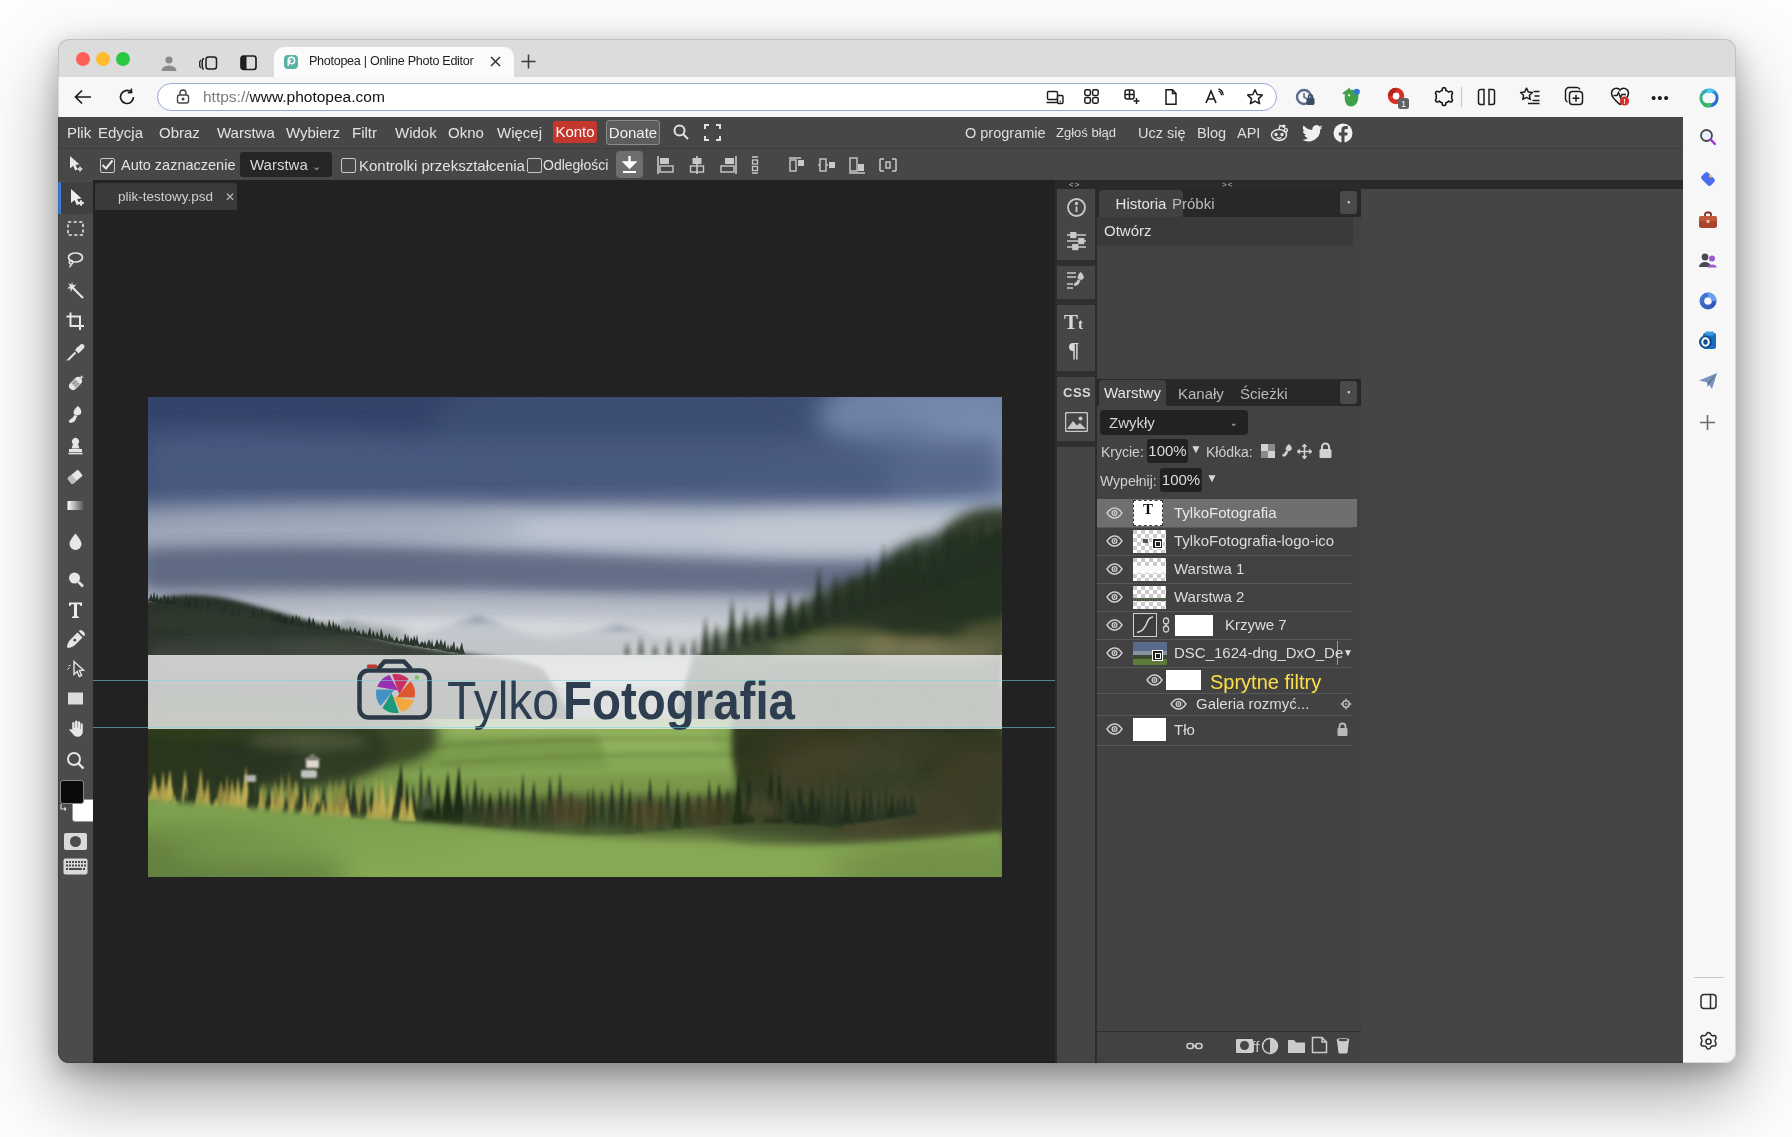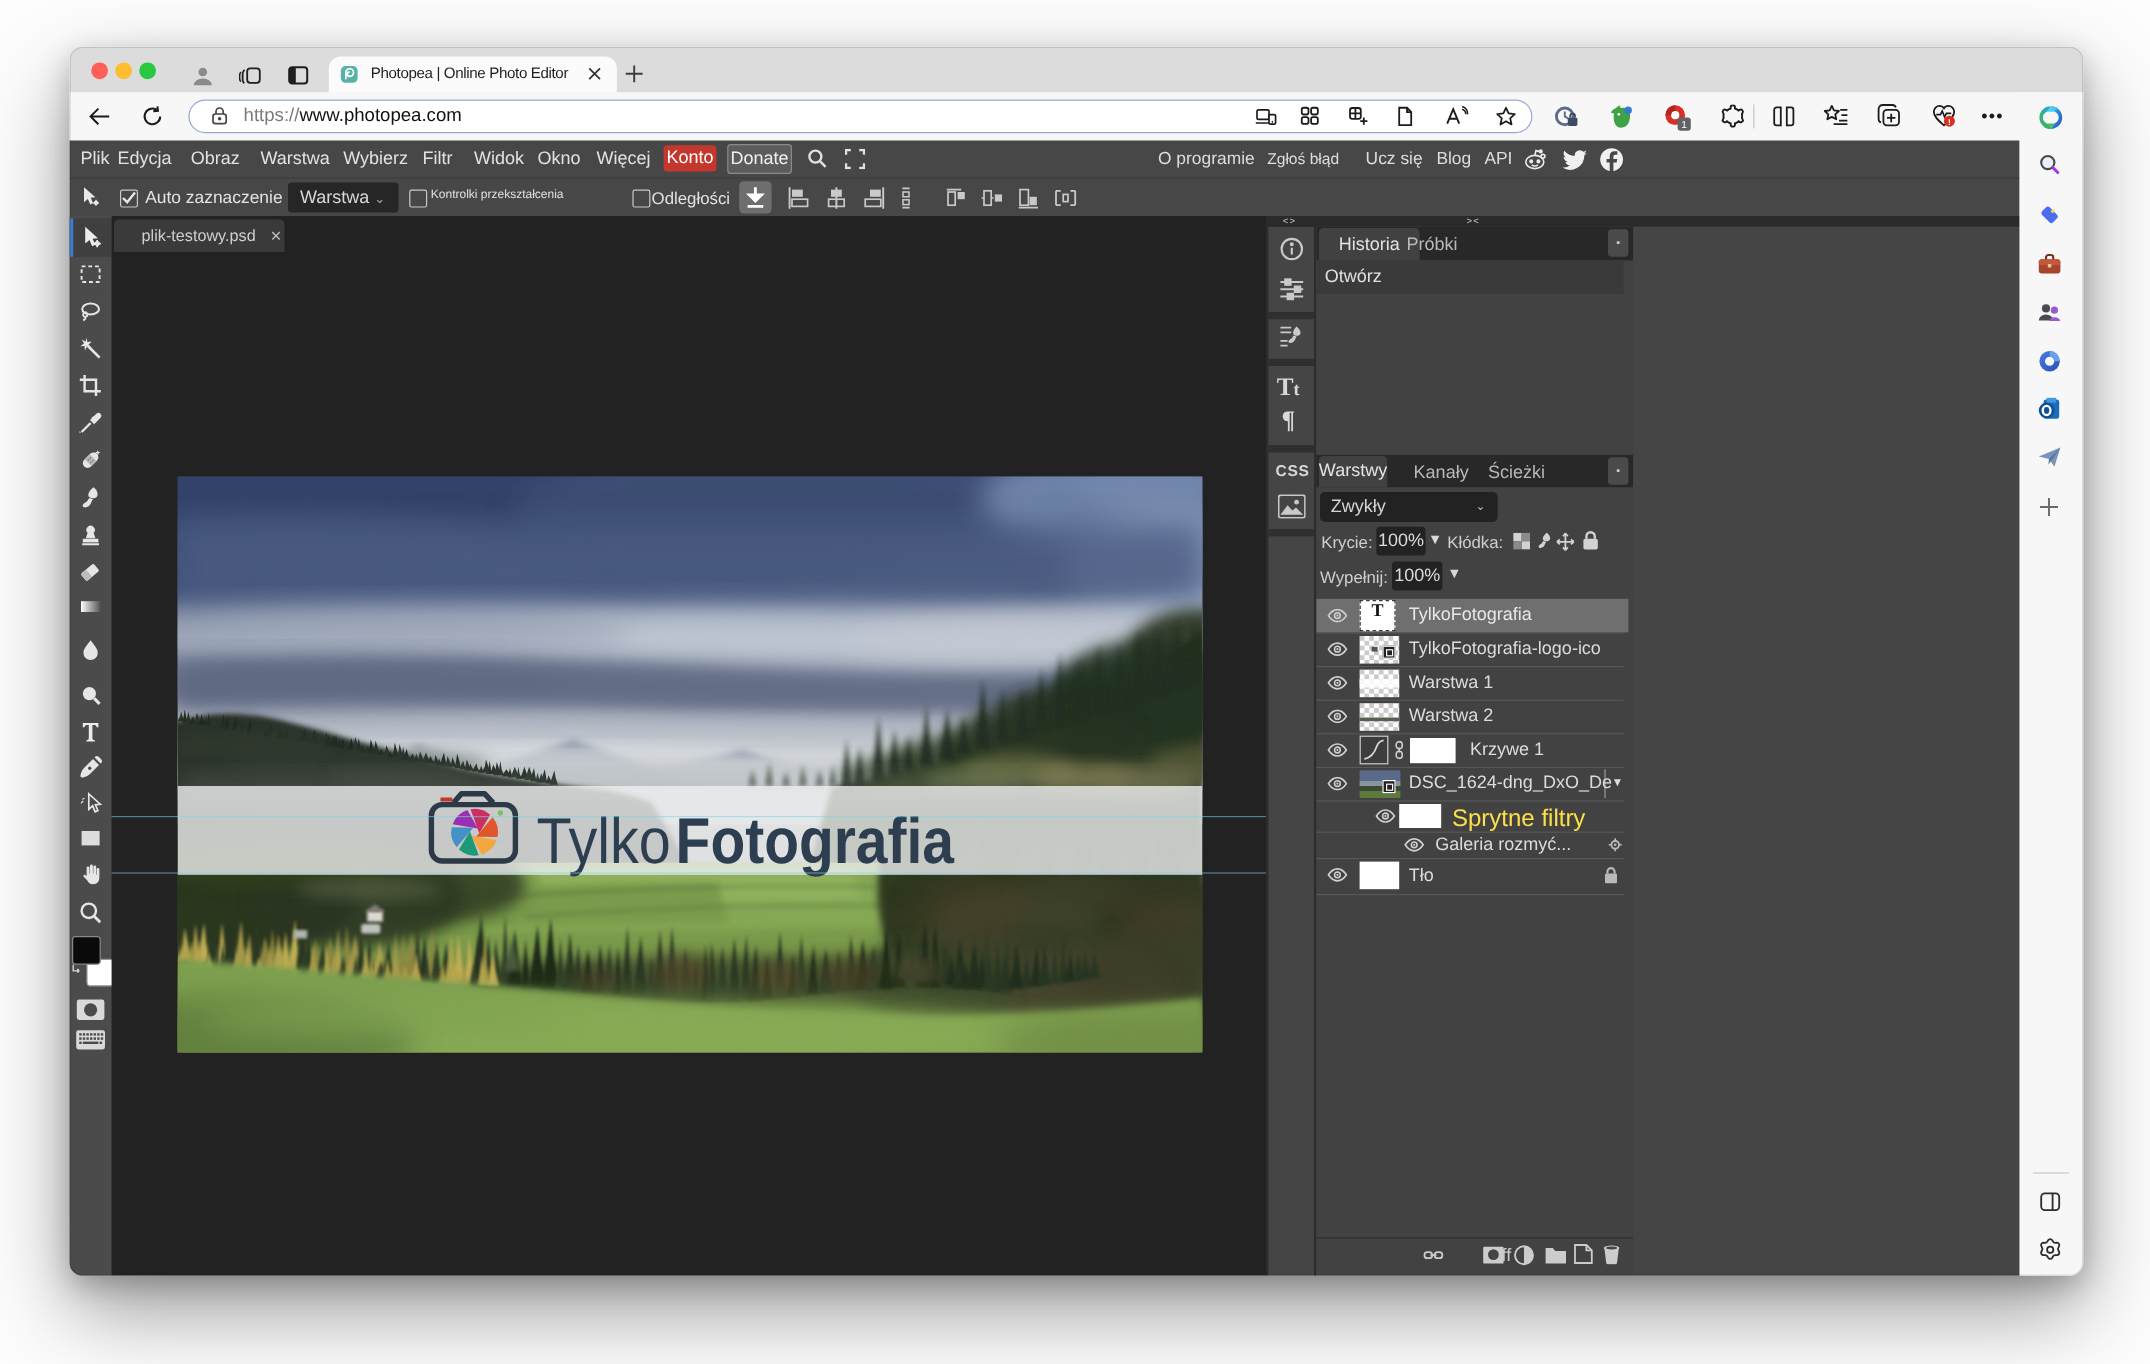--- a/index.html
+++ b/index.html
@@ -175,21 +175,21 @@
 <path d="M4 1 L4 13.5 L7.2 10.8 L9.2 15.5 L11.6 14.4 L9.6 9.8 L13.5 9.4 Z" fill="#e8e8e8"></path>
 <path d="M14 11.5 v5 M11.5 14 h5 M14 12.2 l-1.2 1.2 M14 12.2 l1.2 1.2 M14 15.8 l-1.2 -1.2 M14 15.8 l1.2 -1.2 M12.2 14 l1.2 -1.2 M12.2 14 l1.2 1.2 M15.8 14 l-1.2 -1.2 M15.8 14 l-1.2 1.2" stroke="#e8e8e8" stroke-width="1"></path>
       </svg>
 <div class="chk" style="left:42px;top:41px;"></div>
 <svg class="ab" style="left:42px;top:40px" width="15" height="15" viewBox="0 0 15 15" fill="none" stroke="#e8e8e8" stroke-width="2">
         <path d="M2.5 8 L6 11.5 L12.5 3.5"></path>
       </svg>
 <div class="ab mtxt" style="left:63px;top:40px;font-size:14.5px;">Auto zaznaczenie</div>
 <div class="ab" style="left:182px;top:35px;width:82px;height:25px;background:#262626;border-radius:3px;color:#d8d8d8;font-size:15px;line-height:25px;padding-left:10px;">Warstwa <span style="font-size:11px;color:#aaa;">⌄</span></div>
 <div class="chk" style="left:283px;top:41px;"></div>
-<div class="ab mtxt" style="left:301px;top:40px;font-size:10px;">Kontrolki przekształcenia</div>
+<div class="ab mtxt" style="left:301px;top:40px;font-size:15px;">Kontrolki przekształcenia</div>
 <div class="chk" style="left:469px;top:41px;"></div>
 <div class="ab mtxt" style="left:485px;top:40px;font-size:14px;">Odległości</div>
 <div class="ab" style="left:558px;top:34px;width:27px;height:27px;background:#6e6e6e;border-radius:4px;"></div>
 <svg class="ab" style="left:562px;top:37px" width="19" height="21" viewBox="0 0 19 21">
 <path d="M9.5 2 V12 M9.5 13.5 L4.5 8.5 H14.5 Z M9.5 13.5 L4.5 8.5 H14.5 Z" stroke="#fff" stroke-width="2.4" fill="#fff"></path>
 <path d="M3 18 H16" stroke="#fff" stroke-width="2.2"></path>
       </svg>
 <svg class="ab" style="left:597px;top:38px" width="22" height="20" viewBox="0 0 22 20">
         <path d="M3 1 V19" stroke="#c9c9c9" stroke-width="1.6"></path>
         <rect x="5" y="3" width="9" height="6" fill="#c9c9c9"></rect>
@@ -829,21 +829,21 @@
         <circle cx="15.5" cy="6.5" r="2" fill="#c9c9c9"></circle>
         <path d="M2 17 L8 9 L12 13.5 L15 11 L21 17 Z" fill="#c9c9c9"></path>
       </svg>
 <div class="ab" style="left:1039px;top:72px;width:264px;height:874px;background:#424242;"></div>
 <div class="ab" style="left:1039px;top:72px;width:264px;height:28px;background:#282828;"></div>
 <div class="ab" style="left:1041px;top:73px;width:84px;height:27px;background:#414141;border-radius:4px 4px 0 0;color:#e3e3e3;font-size:15px;text-align:center;line-height:27px;">Historia</div>
 <div class="ab" style="left:1114px;top:78px;color:#b9b9b9;font-size:15px;">Próbki</div>
 <div class="ab" style="left:1282px;top:74px;width:17px;height:23px;background:#4a4a4a;border-radius:3px;color:#ccc;font-size:9px;text-align:center;line-height:23px;">▪</div>
 <div class="ab" style="left:1039px;top:100px;width:256px;height:28px;background:#3a3a3a;color:#e0e0e0;font-size:15px;line-height:28px;"><span style="margin-left:7px;">Otwórz</span></div>
 <div class="ab" style="left:1039px;top:262px;width:264px;height:27px;background:#282828;"></div>
-<div class="ab" style="left:1041px;top:263px;width:57px;height:26px;background:#414141;border-radius:4px 4px 0 0;color:#e3e3e3;font-size:15px;text-align:center;line-height:26px;">Warstwy</div>
+<div class="ab" style="left:1041px;top:263px;width:67px;height:26px;background:#414141;border-radius:4px 4px 0 0;color:#e3e3e3;font-size:15px;text-align:center;line-height:26px;">Warstwy</div>
 <div class="ab" style="left:1120px;top:268px;color:#b9b9b9;font-size:15px;">Kanały</div>
 <div class="ab" style="left:1182px;top:268px;color:#b9b9b9;font-size:15px;">Ścieżki</div>
 <div class="ab" style="left:1282px;top:264px;width:17px;height:23px;background:#4a4a4a;border-radius:3px;color:#ccc;font-size:9px;text-align:center;line-height:23px;">▪</div>
 <div class="ab" style="left:1042px;top:293px;width:148px;height:25px;background:#222222;border-radius:4px;color:#d5d5d5;font-size:15px;line-height:25px;"><span style="margin-left:9px;">Zwykły</span><span style="position:absolute;right:10px;top:0;font-size:10px;color:#bbb;">⌄</span></div>
 <div class="ab" style="left:1043px;top:327px;color:#cfcfcf;font-size:14px;">Krycie:</div>
 <div class="ab" style="left:1089px;top:322px;width:41px;height:24px;background:#222;border-radius:3px;color:#dcdcdc;font-size:15px;text-align:center;line-height:24px;">100%</div>
 <div class="ab" style="left:1132px;top:325px;color:#d8d8d8;font-size:12px;">▼</div>
 <div class="ab" style="left:1148px;top:327px;color:#cfcfcf;font-size:14px;">Kłódka:</div>
 <svg class="ab" style="left:1203px;top:327px" width="14" height="14" viewBox="0 0 15 15">
         <g fill="#d2d2d2">
@@ -919,21 +919,21 @@
       <div class="ab" style="left:1075px;top:496px;width:24px;height:24px;background:#3d3d3d;border:1.5px solid #cfcfcf;box-sizing:border-box;"></div>
       <svg class="ab" style="left:1077px;top:498px" width="20" height="20" viewBox="0 0 20 20">
         <path d="M2 17.5 C8 16.5 11 11 12.5 6.5 C13.5 4 15 2.5 18 2" stroke="#d8d8d8" stroke-width="1.5" fill="none"></path>
       </svg>
       <svg class="ab" style="left:1103px;top:500px" width="10" height="16" viewBox="0 0 10 16" fill="none" stroke="#cfcfcf" stroke-width="1.3">
         <rect x="2.5" y="1" width="5" height="6" rx="2.5"></rect>
         <rect x="2.5" y="9" width="5" height="6" rx="2.5"></rect>
         <path d="M5 6 v4"></path>
       </svg>
       <div class="ab" style="left:1117px;top:498px;width:38px;height:21px;background:#fff;"></div>
-      <div class="ab" style="left:1167px;top:499px;font-size:15px;color:#dcdcdc;white-space:nowrap;">Krzywe 1</div>
+      <div class="ab" style="left:1167px;top:499px;font-size:15px;color:#dcdcdc;white-space:nowrap;">Krzywe 7</div>
       <div class="ab" style="left:1039px;top:550px;width:256px;height:1px;background:#585858;"></div>
       <svg class="ab" style="left:1048px;top:530px" width="17" height="12" viewBox="0 0 17 12">
         <path d="M1 6 C3.5 2.2 6 1 8.5 1 C11 1 13.5 2.2 16 6 C13.5 9.8 11 11 8.5 11 C6 11 3.5 9.8 1 6 Z" fill="none" stroke="#cfcfcf" stroke-width="1.4"></path>
         <circle cx="8.5" cy="6" r="2.4" fill="none" stroke="#cfcfcf" stroke-width="1.3"></circle>
         <circle cx="8.5" cy="6" r="0.9" fill="#cfcfcf"></circle>
       </svg>
       <div class="ab" style="left:1075px;top:525px;width:34px;height:23px;background:linear-gradient(#5a6a8a 0 40%,#8a93a0 40% 55%,#3a4a33 55% 75%,#5d7a3a 75% 100%);"></div>
       <div class="ab" style="left:1094px;top:533px;width:11px;height:11px;background:#222;border:1.5px solid #fff;box-sizing:border-box;"></div>
       <div class="ab" style="left:1097px;top:536px;width:4px;height:4px;border:1px solid #fff;"></div>
       <div class="ab" style="left:1279px;top:524px;width:1px;height:24px;background:#999;"></div>

